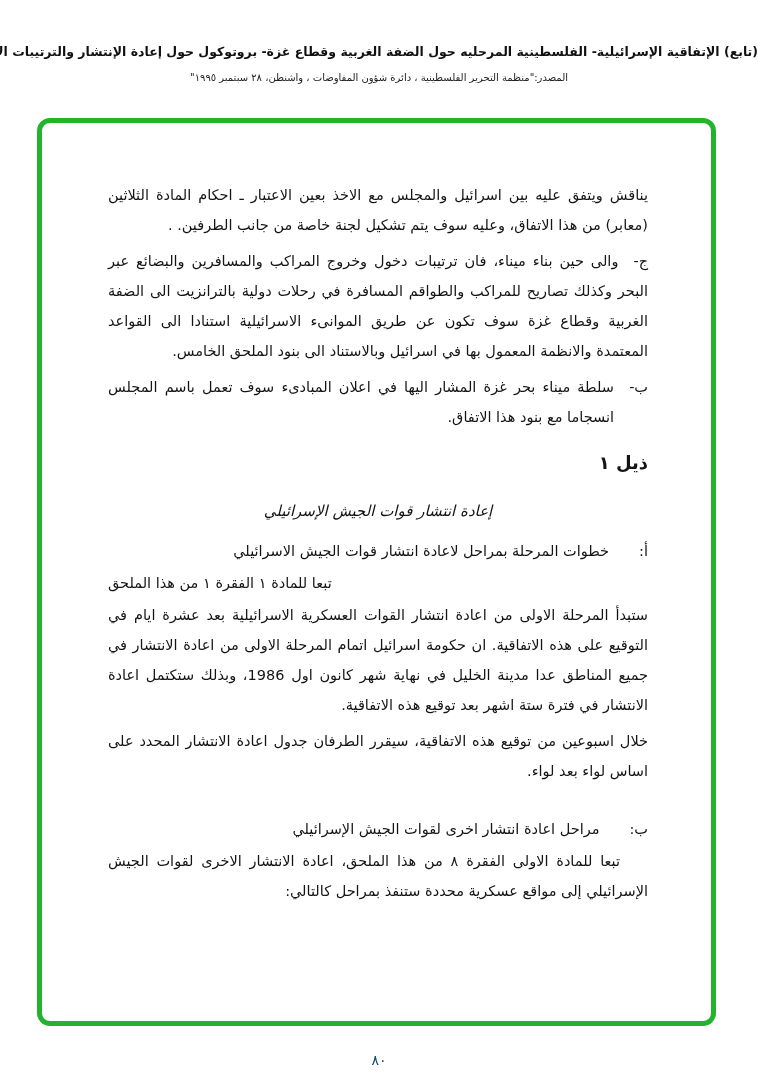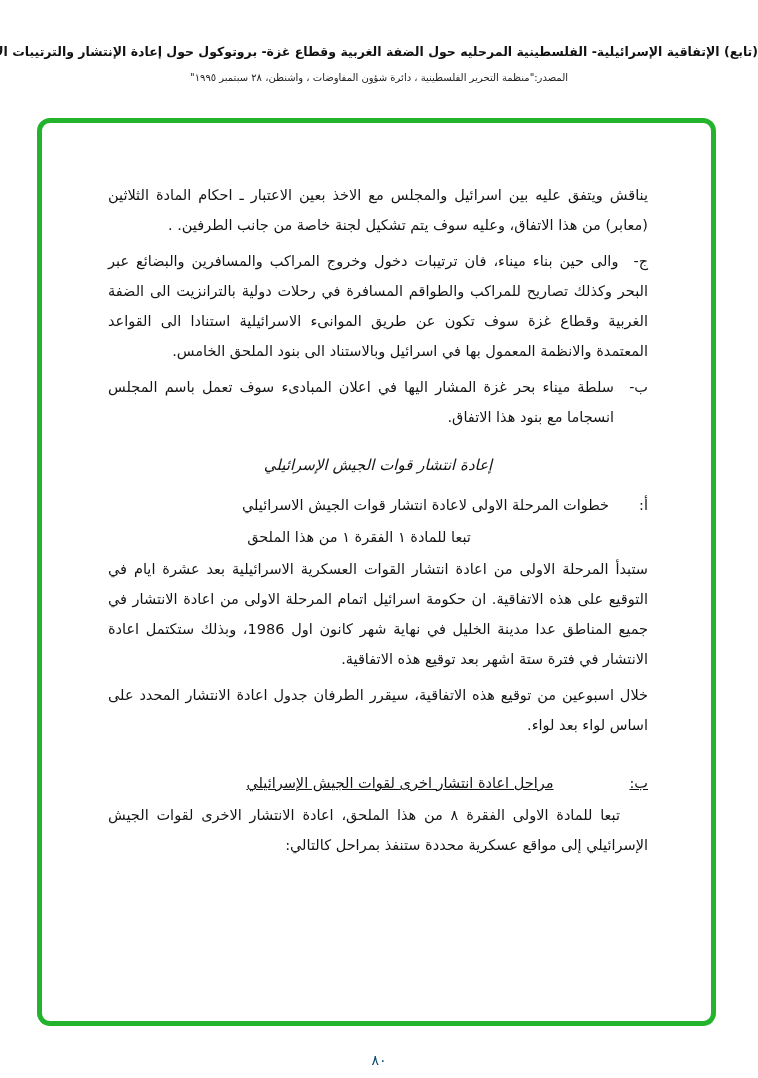--- a/index.html
+++ b/index.html
@@ -96,26 +96,24 @@
     display: flex;
     gap: 30px;
     margin-top: 10px;
     text-align: right;
   }
   .section-head.underlined {
     margin-top: 28px;
     margin-bottom: 2px;
   }
   .section-head.underlined span {
-    text-decoration: underline;
-    margin-left: 46px;
   }
   .reference-line {
     margin: 2px 38px 2px 0;
-    text-align: center;
+    text-align: left;
   }
   .closing-para {
     text-indent: 28px;
   }
 
   
   .page-number {
     position: absolute;
     bottom: 10px;
     left: 0;
@@ -142,26 +140,27 @@
   <div class="list-item">
     <span class="marker">ج-</span>
     <span>والى حين بناء ميناء، فان ترتيبات دخول وخروج المراكب والمسافرين والبضائع عبر البحر وكذلك تصاريح للمراكب والطواقم المسافرة في رحلات دولية بالترانزيت الى الضفة الغربية وقطاع غزة سوف تكون عن طريق الموانىء الاسرائيلية استنادا الى القواعد المعتمدة والانظمة المعمول بها في اسرائيل وبالاستناد الى بنود الملحق الخامس.</span>
   </div>
 
   <div class="list-item hang">
     <span class="marker">ب-</span>
     <span>سلطة ميناء بحر غزة المشار اليها في اعلان المبادىء سوف تعمل باسم المجلس انسجاما مع بنود هذا الاتفاق.</span>
   </div>
 
+  <div class="appendix-heading">ذيل ١</div>
 
   <div class="appendix-subtitle">إعادة انتشار قوات الجيش الإسرائيلي</div>
 
   <div class="section-head">
     <span>أ:</span>
-    <span>خطوات المرحلة الاولى لاعادة انتشار قوات الجيش الاسرائيلي</span>
+    <span>خطوات المرحلة بمراحل لاعادة انتشار قوات الجيش الاسرائيلي</span>
   </div>
 
   <div class="reference-line">تبعا للمادة ١ الفقرة ١ من هذا الملحق</div>
 
   <p>ستبدأ المرحلة الاولى من اعادة انتشار القوات العسكرية الاسرائيلية بعد عشرة ايام في التوقيع على هذه الاتفاقية. ان حكومة اسرائيل اتمام المرحلة الاولى من اعادة الانتشار في جميع المناطق عدا مدينة الخليل في نهاية شهر كانون اول 1986، وبذلك ستكتمل اعادة الانتشار في فترة ستة اشهر بعد توقيع هذه الاتفاقية.</p>
 
   <p>خلال اسبوعين من توقيع هذه الاتفاقية، سيقرر الطرفان جدول اعادة الانتشار المحدد على اساس لواء بعد لواء.</p>
 
   <div class="section-head underlined">
     <span>ب:</span>

